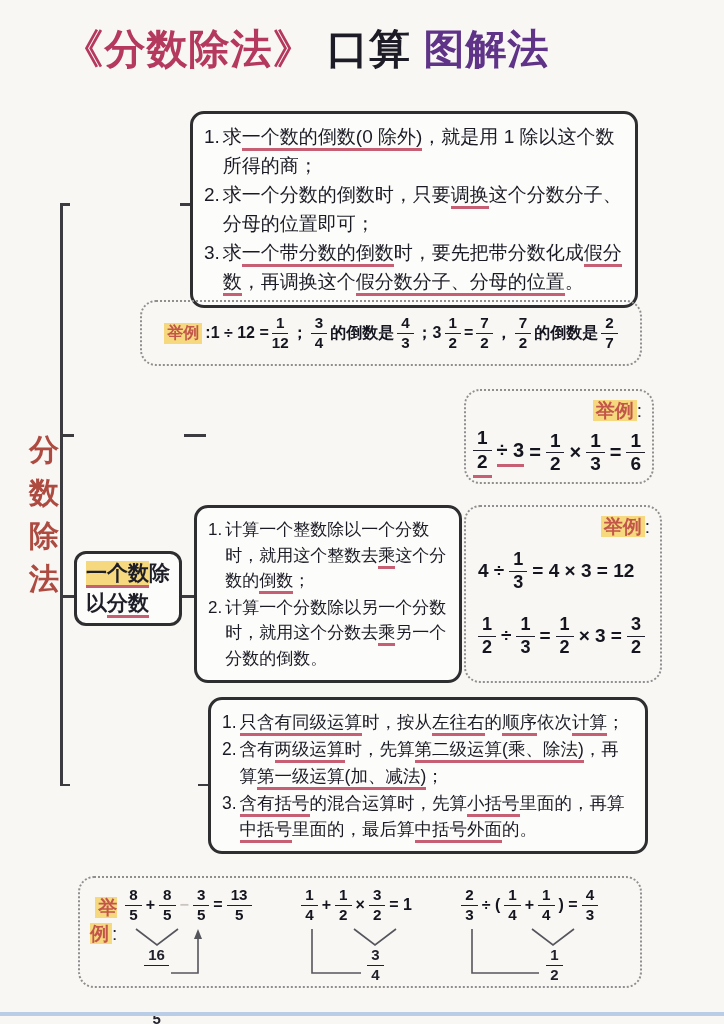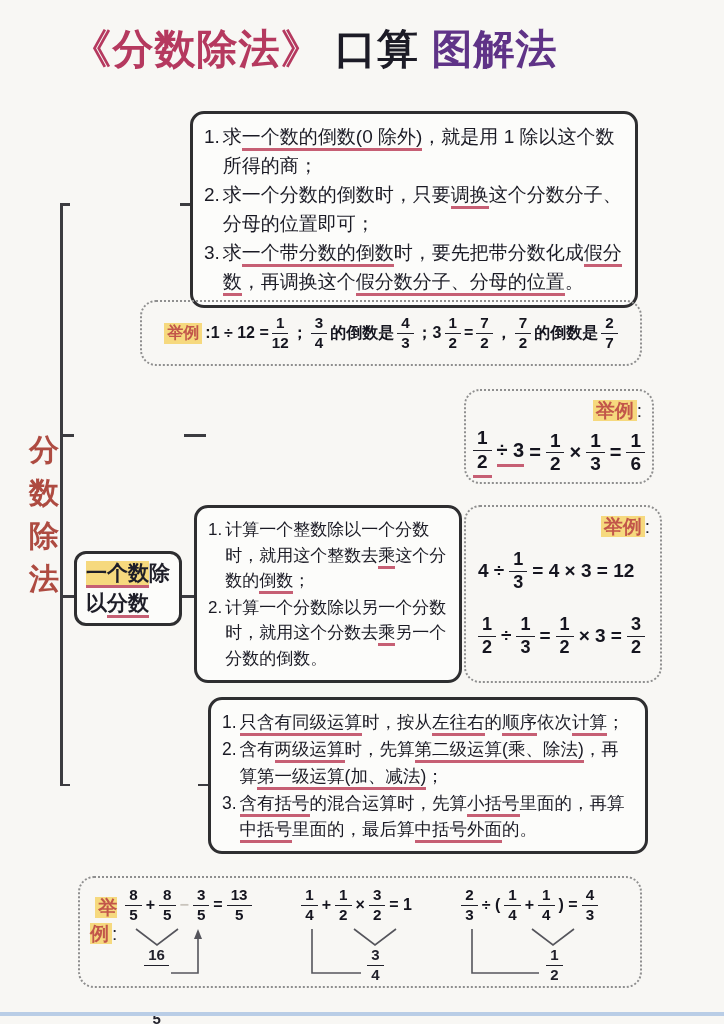--- a/index.html
+++ b/index.html
@@ -1,20 +1,20 @@
 <!DOCTYPE html>
 <html style="--pagebg: #f8f7f4; --boxbg: #fcfcfa; --crimson: #b5395f; --purple: #5f3387; --ink: #1c1b26; --hl: #f6d97e; --ul: #c65f74; --rootred: #ae4b41; --exred: #c2564a; --borderdark: #2e2e30; --dotted: #8f8f8f; --blueline: #b9cde6;"><head>
 <meta charset="utf-8">
 <style>
   html,body{margin:0;padding:0;background:#e9e8e6;}
   #page{position:relative;width:724px;height:1024px;margin:0 auto;overflow:hidden;
         background:var(--pagebg,#f8f7f4);font-family:"Liberation Sans",sans-serif;color:#22222c;}
   
   .title{position:absolute;top:22px;left:0;width:612px;text-align:center;
-         font-size:41px;font-weight:bold;letter-spacing:1px;white-space:nowrap;padding-left:8px;}
+         font-size:41px;font-weight:bold;letter-spacing:1px;white-space:nowrap;}
   .t1{color:var(--crimson,#b5395f);}
   .t2{color:var(--ink,#1c1b26);}
   .t3{color:var(--purple,#5f3387);}
   
   .line{position:absolute;background:#3c3c40;}
   
   .rootlabel{position:absolute;left:27px;top:428px;width:34px;text-align:center;
              font-size:30px;font-weight:bold;color:var(--rootred,#ae4b41);line-height:43px;}
   
   .node{position:absolute;background:var(--boxbg,#fcfcfa);border:3px solid var(--borderdark,#2e2e30);

